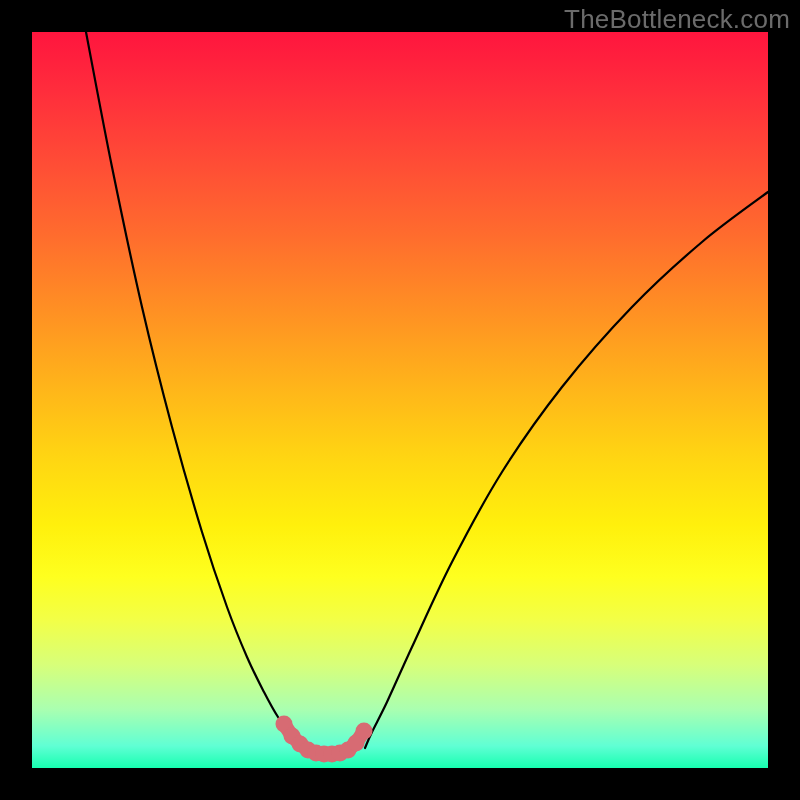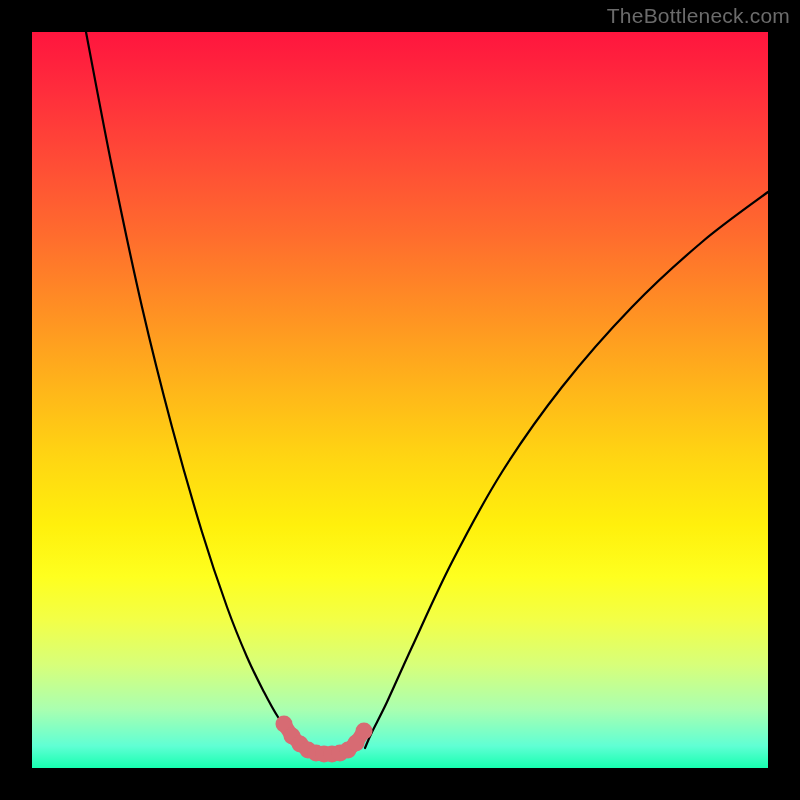--- a/index.html
+++ b/index.html
@@ -30,21 +30,21 @@
       #d7ff7a 86%,
       #aaffb0 92%,
       #60ffd4 97%,
       #17ffb0 100%);
   }
   .watermark {
     position: absolute;
     top: 4px;
     right: 10px;
     font-family: Arial, Helvetica, sans-serif;
-    font-size: 21px;
+    font-size: 26px;
     color: #6b6b6b;
     letter-spacing: 0.2px;
   }
   svg.curves {
     position: absolute;
     top: 0; left: 0;
     width: 736px; height: 736px;
   }
 </style>
 </head>

